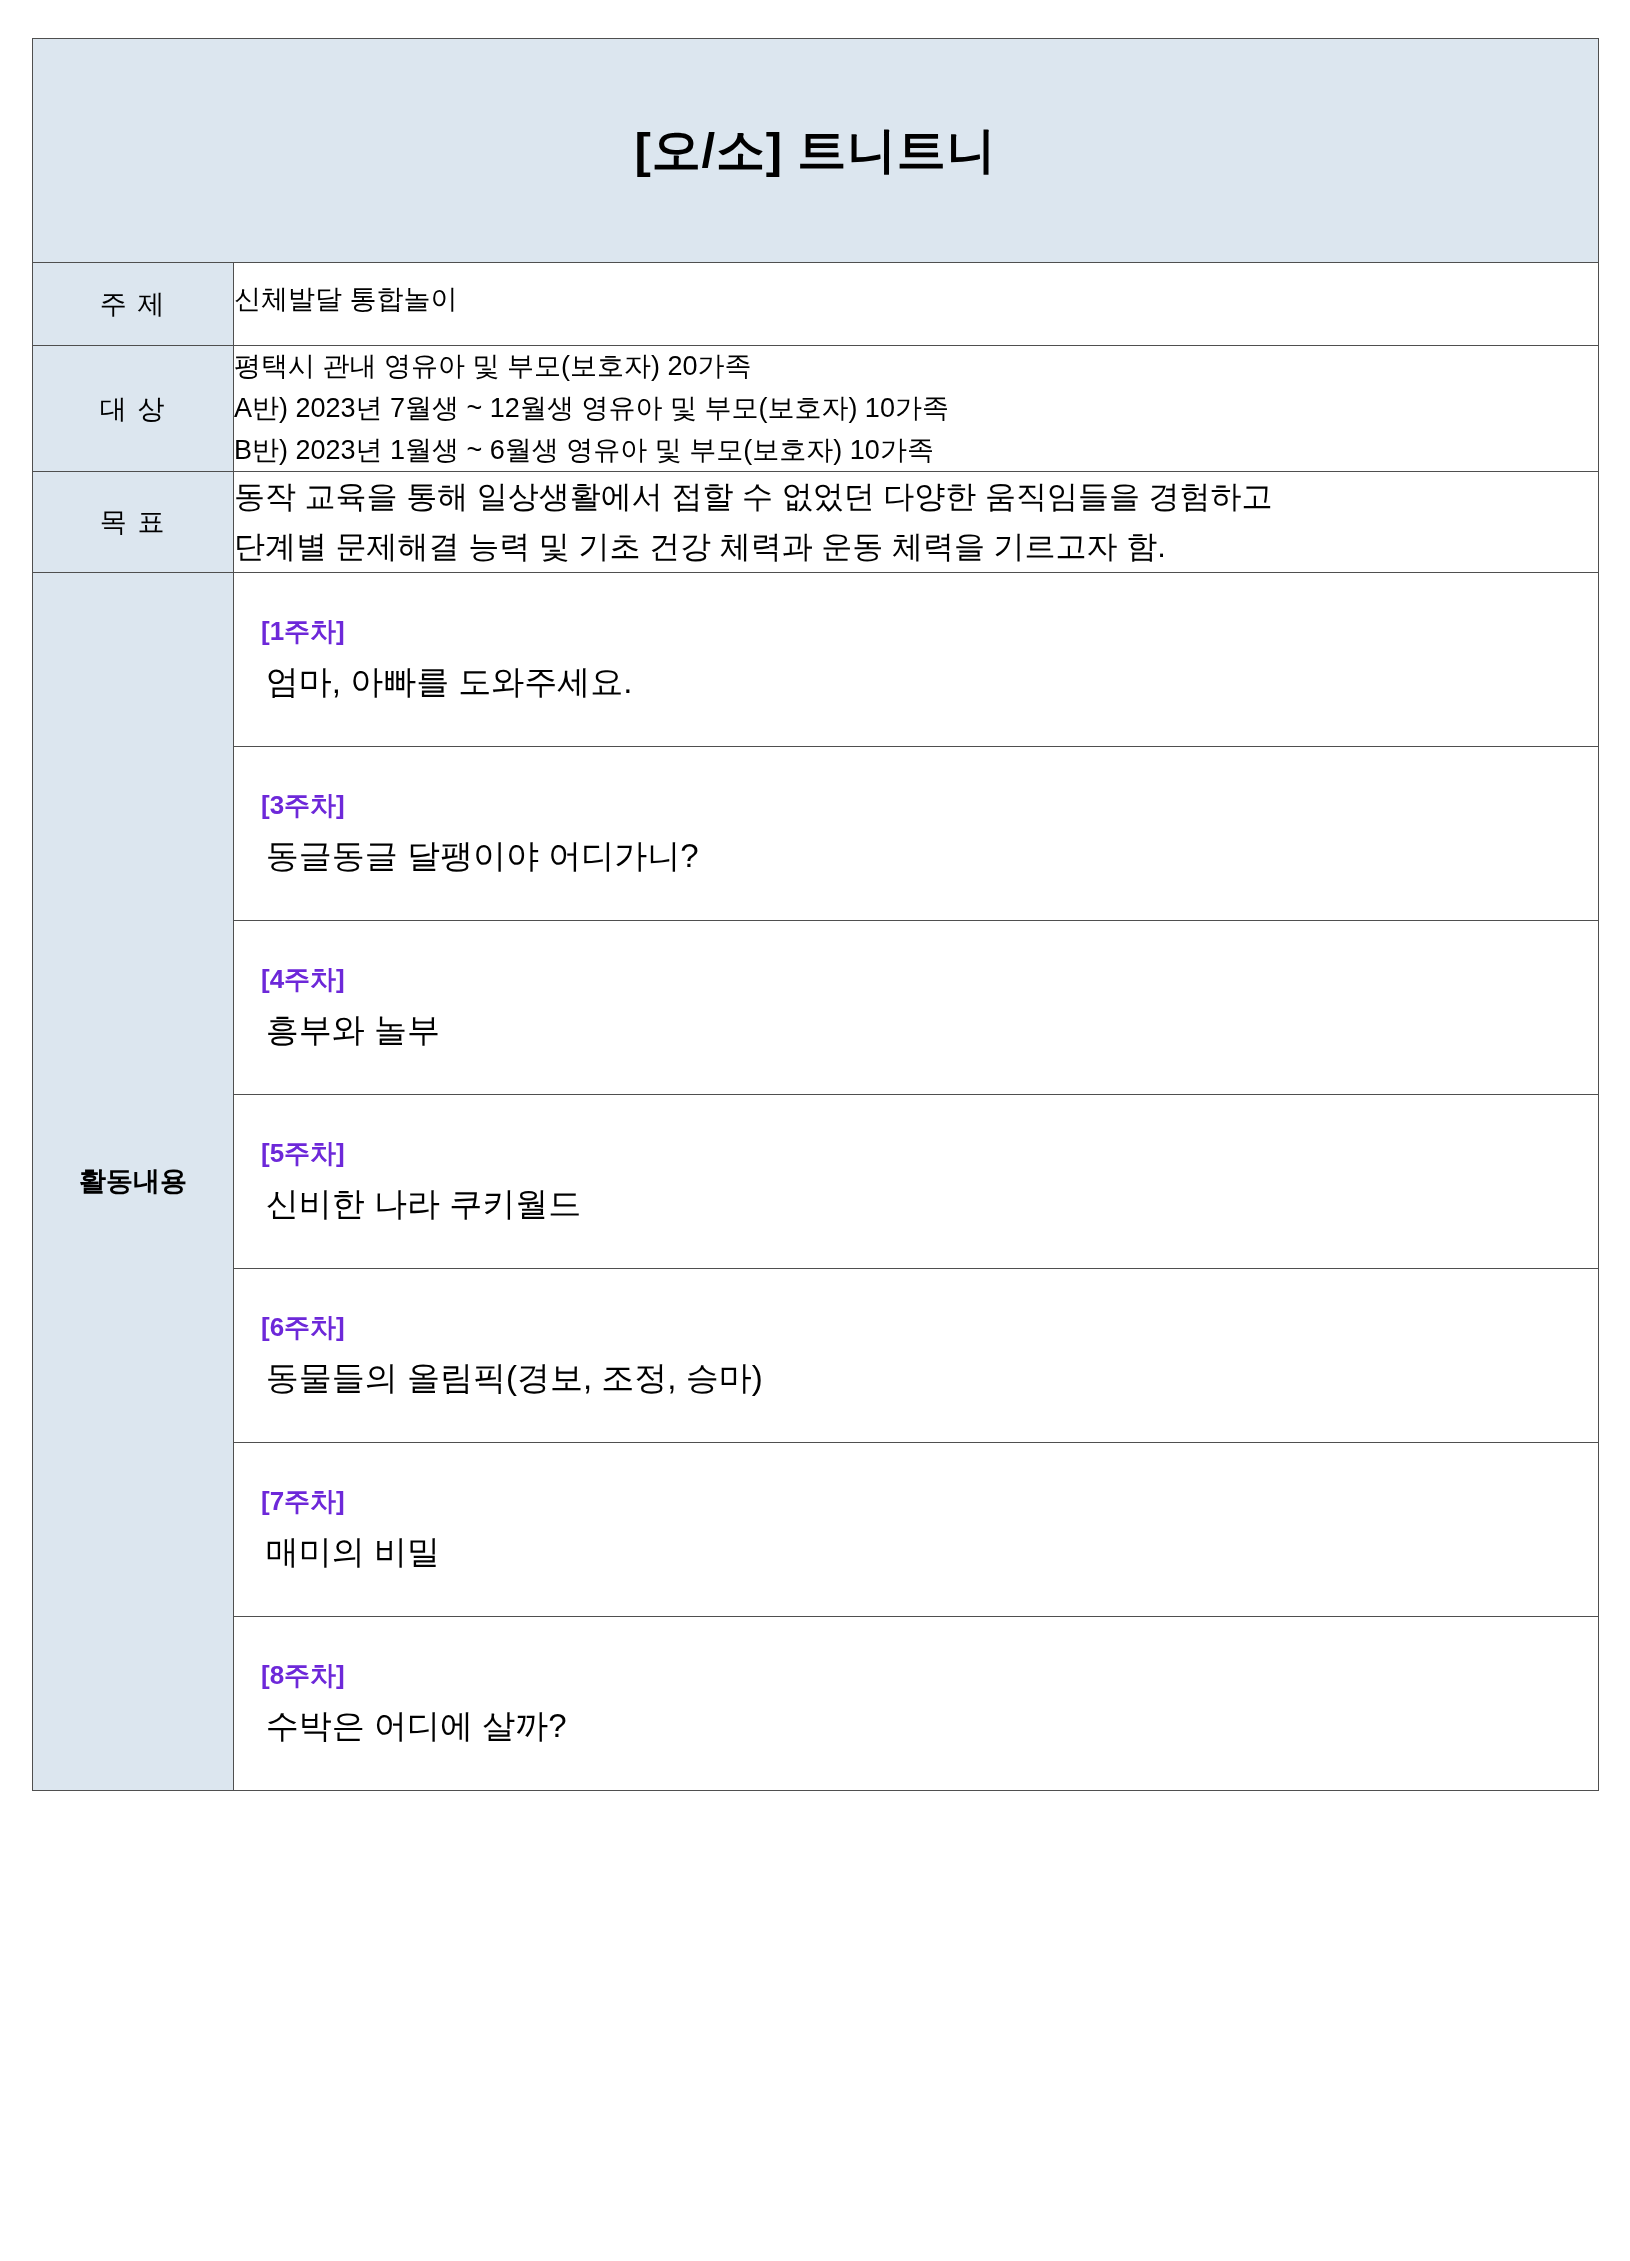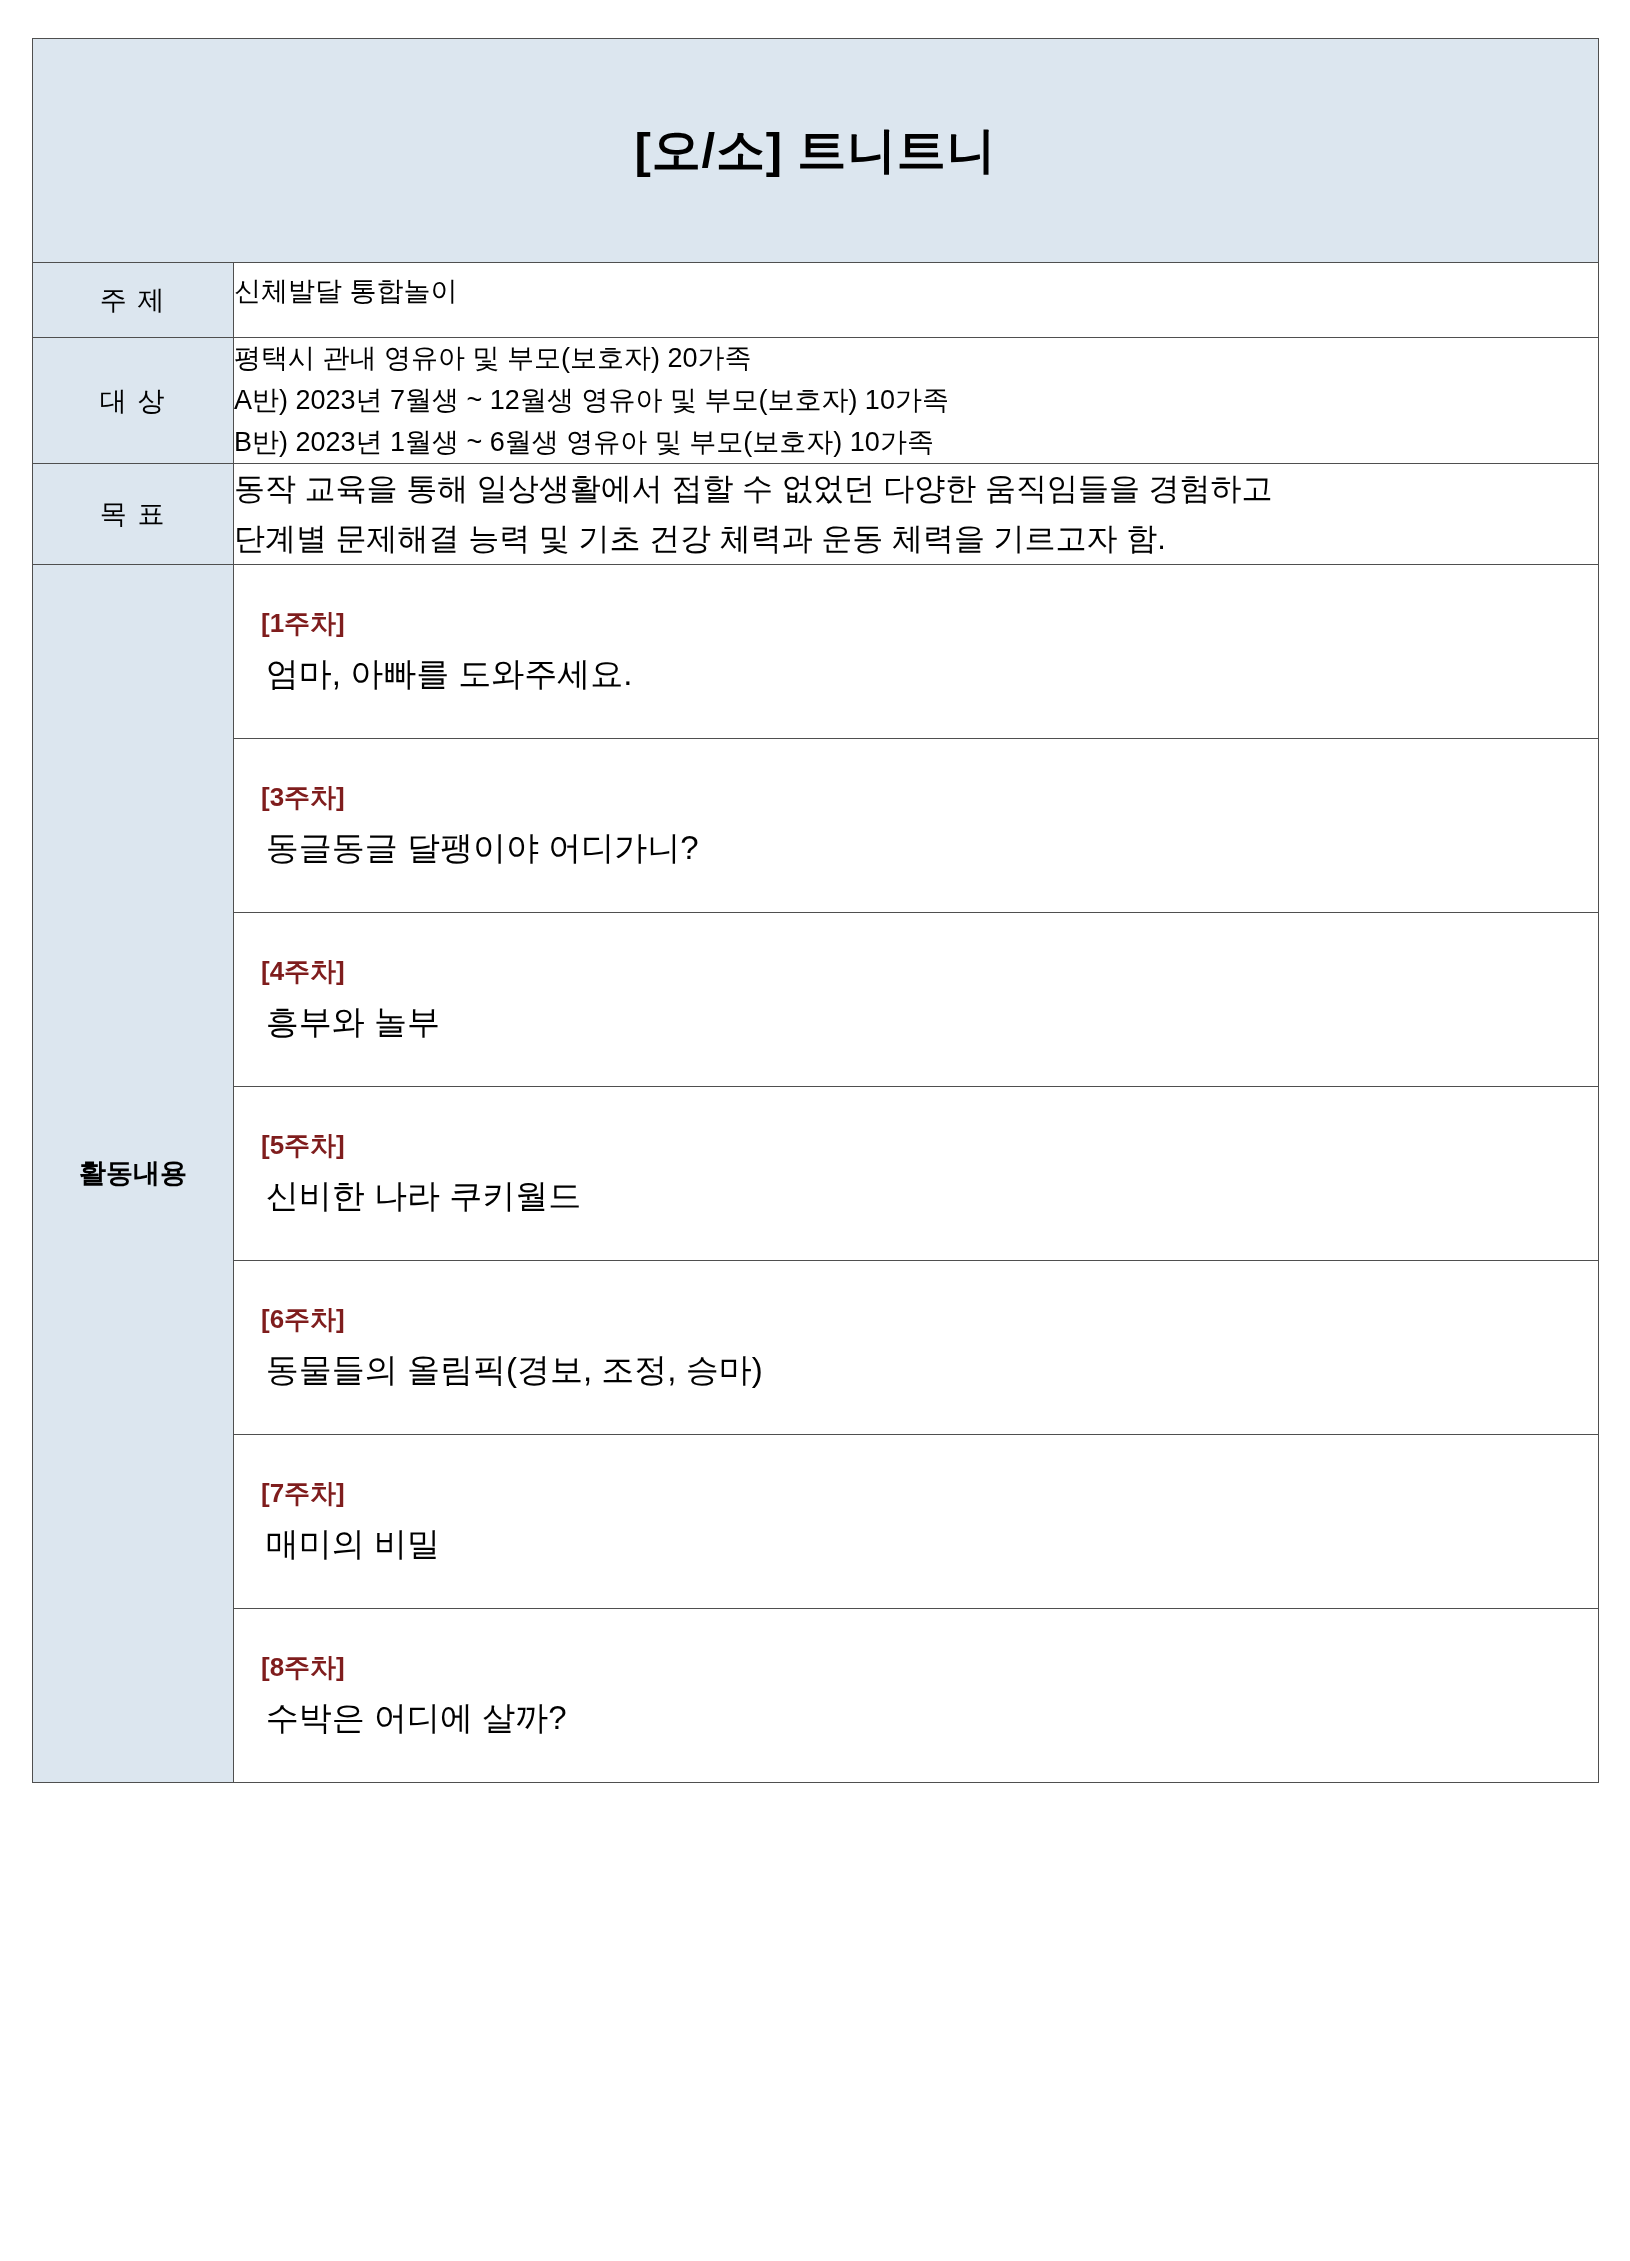--- a/index.html
+++ b/index.html
@@ -44,21 +44,21 @@
     font-size: 27px;
     font-weight: normal;
     letter-spacing: 1.6px;
   }
   .value-cell {
     padding: 17.5px 24px 17.5px 27px;
     font-size: 27px;
     line-height: 1.55;
   }
   .value-cell.one-line {
-    padding-top: 8px;
+    padding-top: 16px;
     padding-bottom: 24px;
   }
   .goal-cell {
     padding: 21px 29px 22px 27px;
     font-size: 31px;
     line-height: 1.6;
     text-align: justify;
     text-justify: inter-word;
   }
   
@@ -74,21 +74,21 @@
     border: none;
     border-bottom: 1.6px solid #4f4f4f;
     padding: 21px 24px 21px 27px;
     height: 131px;
     vertical-align: middle;
   }
   table.activity tr:last-child td.act-cell {
     border-bottom: none;
   }
   .week-label {
-    color: #7f1d1d;
+    color: #6d28d9;
     font-weight: bold;
     font-size: 26px;
     margin-bottom: 11px;
   }
   .week-title {
     font-size: 33px;
     padding-left: 4.8px;
   }
   .act-label-cell {
     background: #dce6ef;

